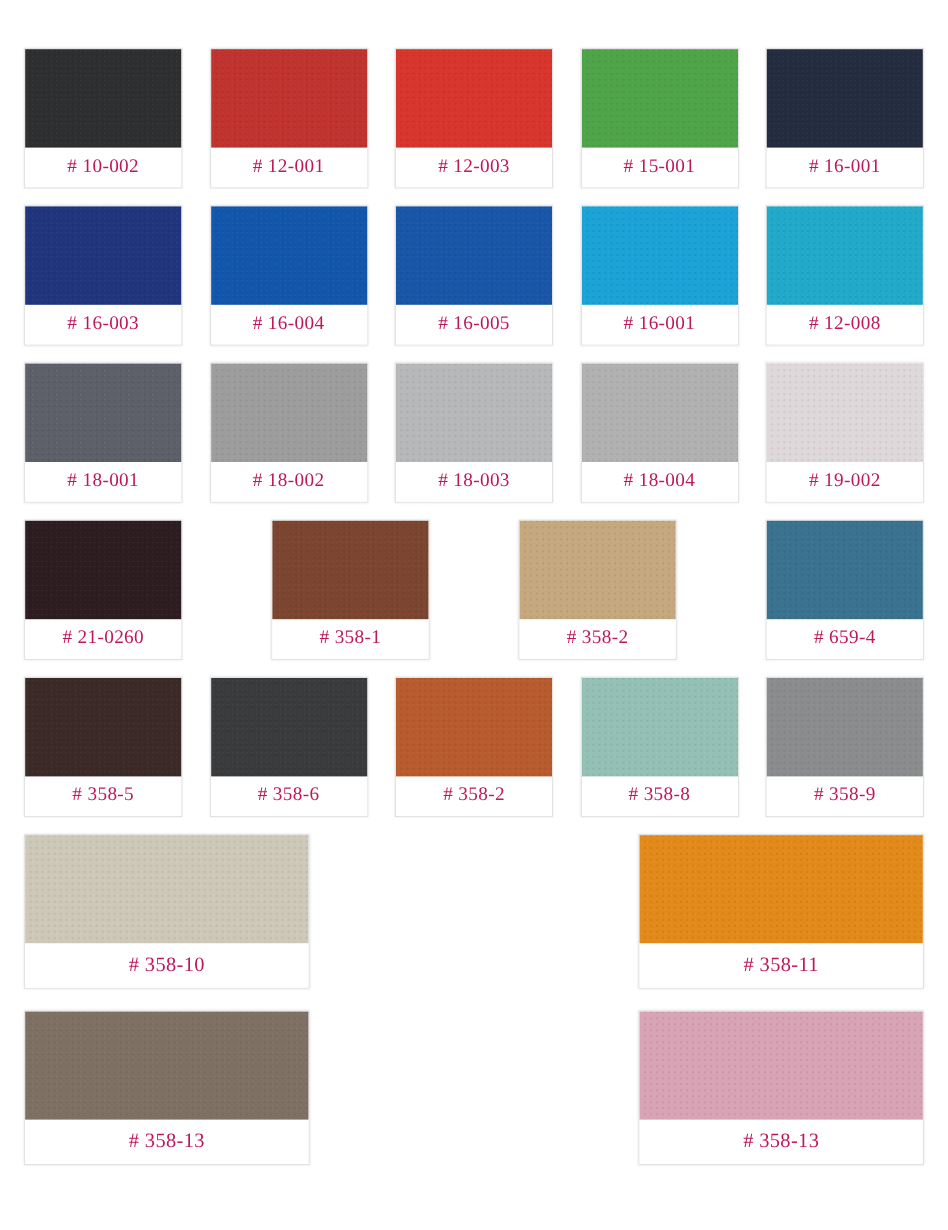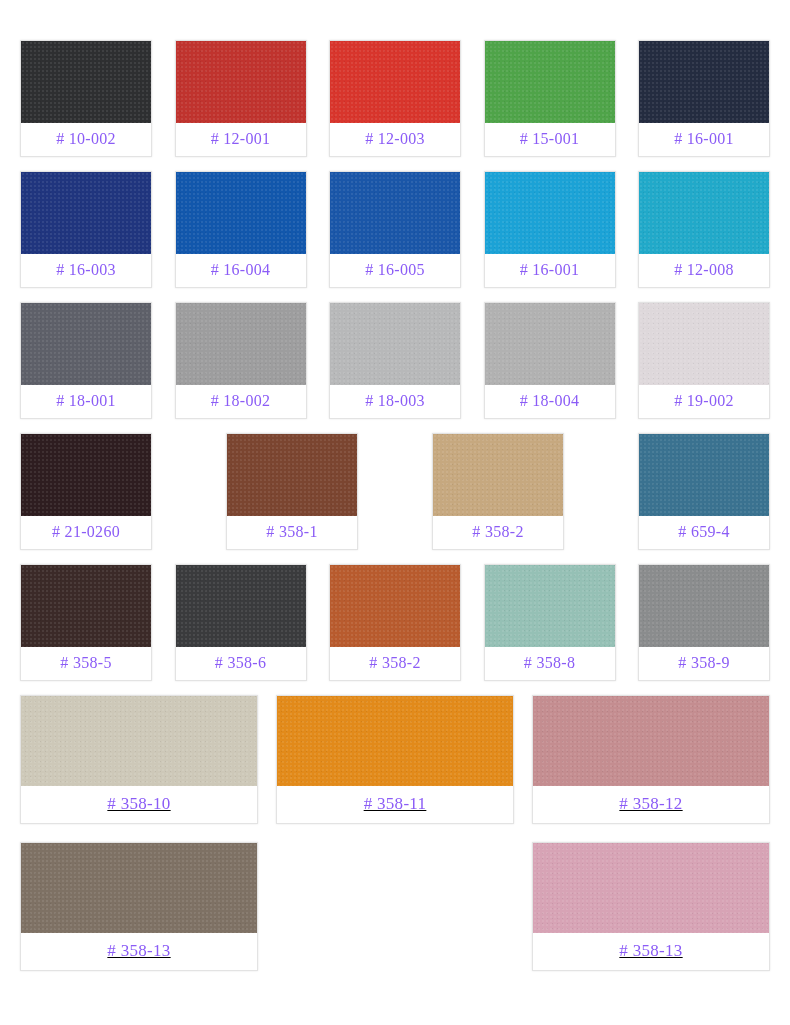--- a/index.html
+++ b/index.html
@@ -45,21 +45,20 @@
   .row-5 .swatch-card {
     width: 132px;
   }
   .row-5 .swatch-color {
     height: 82px;
   }
 
   
   .row-3 .swatch-card {
     width: 238px;
-    text-decoration: underline;
   }
   .row-3 .swatch-color {
     height: 90px;
   }
 
   .swatch-color {
     width: 100%;
     position: relative;
     overflow: hidden;
   }
@@ -77,21 +76,21 @@
   }
 
   .swatch-label {
     flex: 1;
     background: #ffffff;
     display: flex;
     align-items: center;
     justify-content: center;
     font-family: "Liberation Serif", serif;
     font-size: 16px;
-    color: #8b5cf6;
+    color: #be185d;
     letter-spacing: 0.3px;
     padding: 7px 2px 8px 2px;
     white-space: nowrap;
   }
   .row-3 .swatch-label {
     font-size: 17px;
     padding: 8px 2px 9px 2px;
   }
 </style>
 </head>
@@ -207,24 +206,20 @@
       </div>
       <div class="swatch-row row-3 wide-row">
         <div class="swatch-card">
           <div class="swatch-color" style="background-color: rgb(205, 200, 184);"></div>
           <div class="swatch-label"># 358-10</div>
         </div>
         <div class="swatch-card">
           <div class="swatch-color" style="background-color: rgb(226, 138, 26);"></div>
           <div class="swatch-label"># 358-11</div>
         </div>
-        <div class="swatch-card">
-          <div class="swatch-color" style="background-color: rgb(196, 141, 144);"></div>
-          <div class="swatch-label"># 358-12</div>
-        </div>
       </div>
       <div class="swatch-row row-3 wide-row">
         <div class="swatch-card">
           <div class="swatch-color" style="background-color: rgb(126, 113, 100);"></div>
           <div class="swatch-label"># 358-13</div>
         </div>
         <div class="swatch-card">
           <div class="swatch-color" style="background-color: rgb(215, 163, 181);"></div>
           <div class="swatch-label"># 358-13</div>
         </div>

